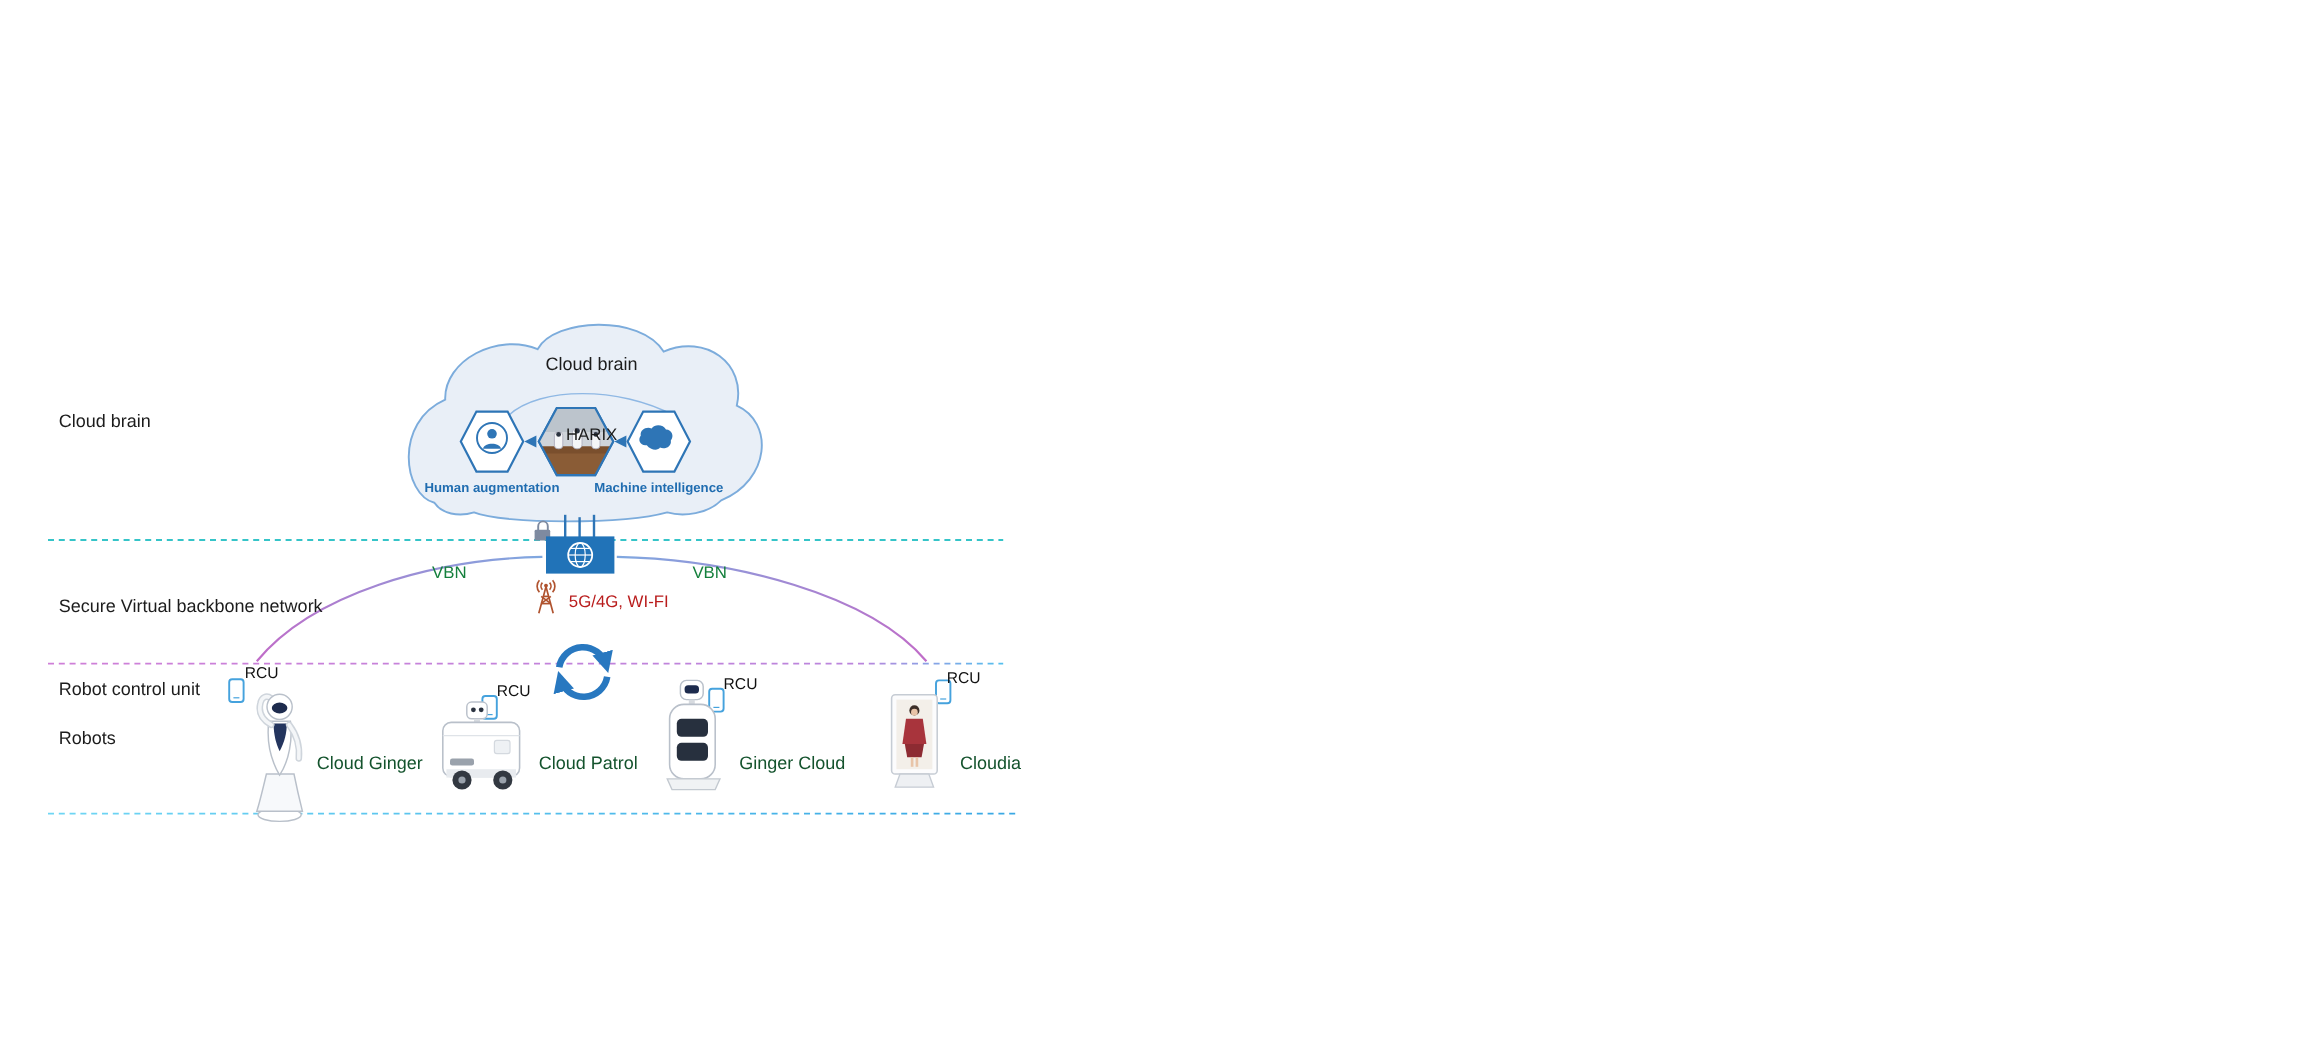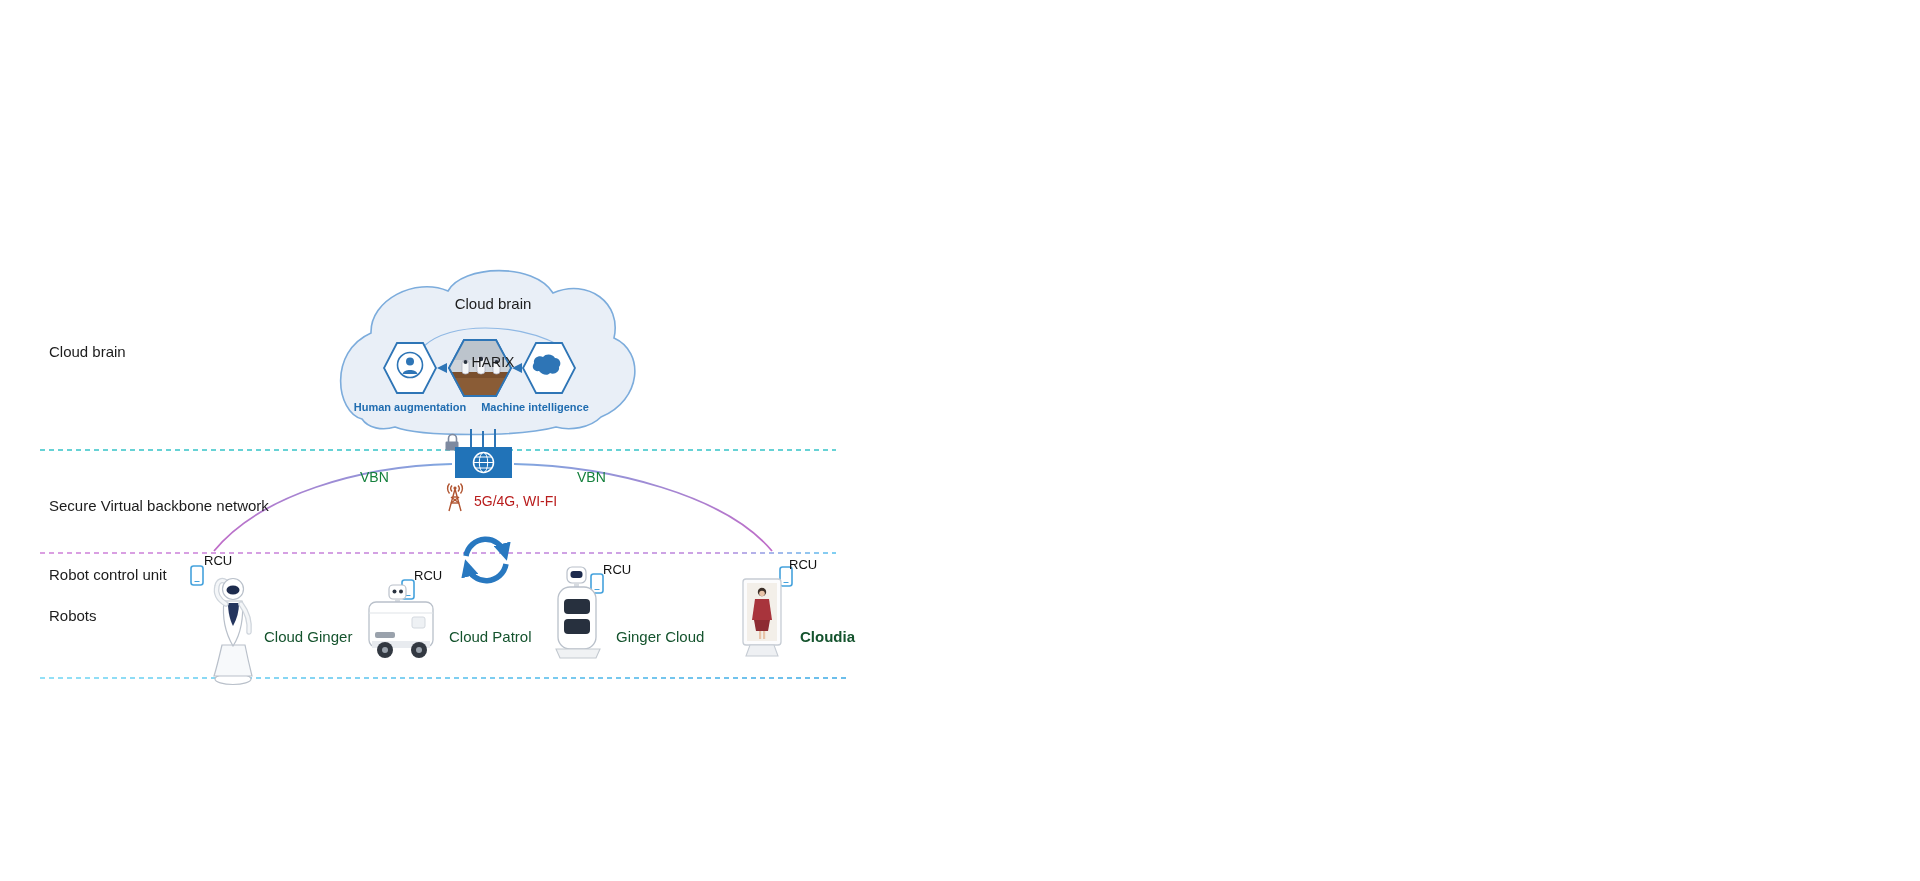--- a/index.html
+++ b/index.html
@@ -227,29 +227,29 @@
   </svg>
 
   <span class="abs layer-label" style="left:49px;top:343px;">Cloud brain</span>
   <span class="abs layer-label" style="left:49px;top:497px;">Secure Virtual backbone network</span>
   <span class="abs layer-label" style="left:49px;top:566px;">Robot control unit</span>
   <span class="abs layer-label" style="left:49px;top:607px;">Robots</span>
 
   <span class="abs cloud-title" style="left:413px;top:295px;">Cloud brain</span>
   <span class="abs cloud-sub" style="left:413px;top:315px;margin-top:39px;">HARIX</span>
   <span class="abs cap-label" style="left:335px;top:401px;text-align:center;">Human augmentation</span>
-  <span class="abs cap-label" style="left:460px;top:401px;">Machine intelligence</span>
+  <span class="abs cap-label" style="left:474px;top:401px;">Machine intelligence</span>
 
   <span class="abs vbn-label" style="left:360px;top:469px;">VBN</span>
   <span class="abs vbn-label" style="left:577px;top:469px;">VBN</span>
   <span class="abs wifi-label" style="left:474px;top:493px;">5G/4G, WI-FI</span>
 
   <span class="abs rcu-label" style="left:204px;top:553px;">RCU</span>
   <span class="abs rcu-label" style="left:414px;top:568px;">RCU</span>
   <span class="abs rcu-label" style="left:603px;top:562px;">RCU</span>
   <span class="abs rcu-label" style="left:789px;top:557px;">RCU</span>
 
   <span class="abs robot-name" style="left:264px;top:628px;">Cloud Ginger</span>
   <span class="abs robot-name" style="left:449px;top:628px;">Cloud Patrol</span>
   <span class="abs robot-name" style="left:616px;top:628px;">Ginger Cloud</span>
-  <span class="abs robot-name" style="left:800px;top:628px;font-weight:bold;">Cloudia</span>
+  <span class="abs robot-name" style="left:800px;top:628px;">Cloudia</span>
 
 </div>
 
 </body></html>

